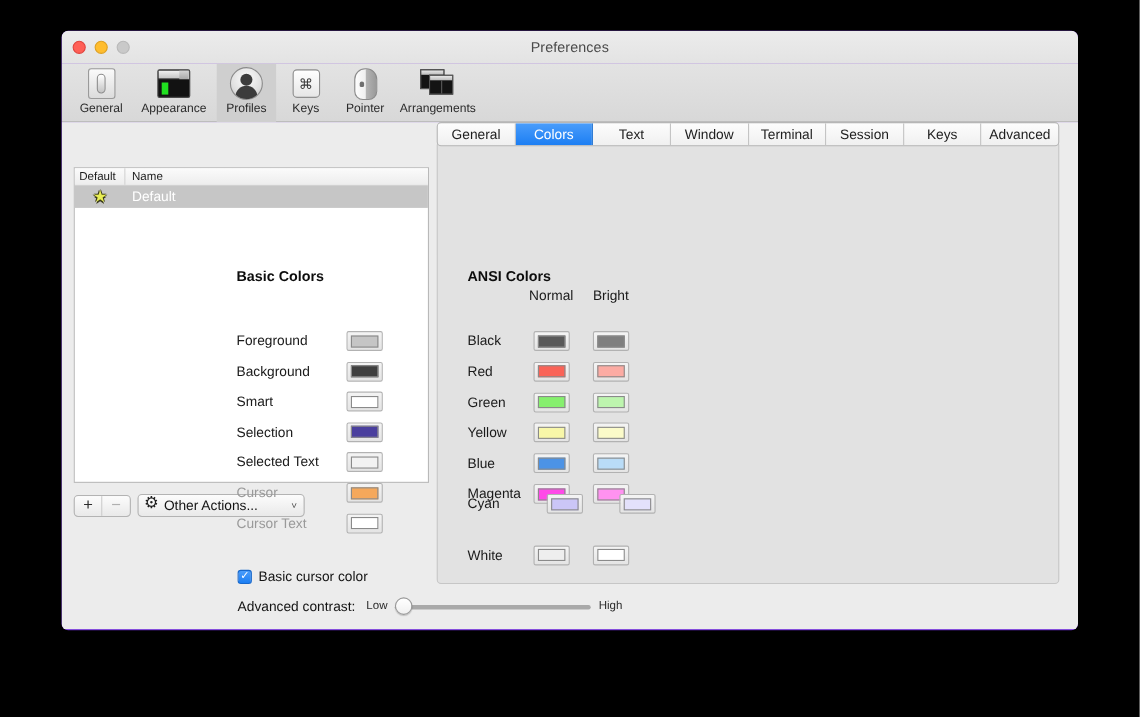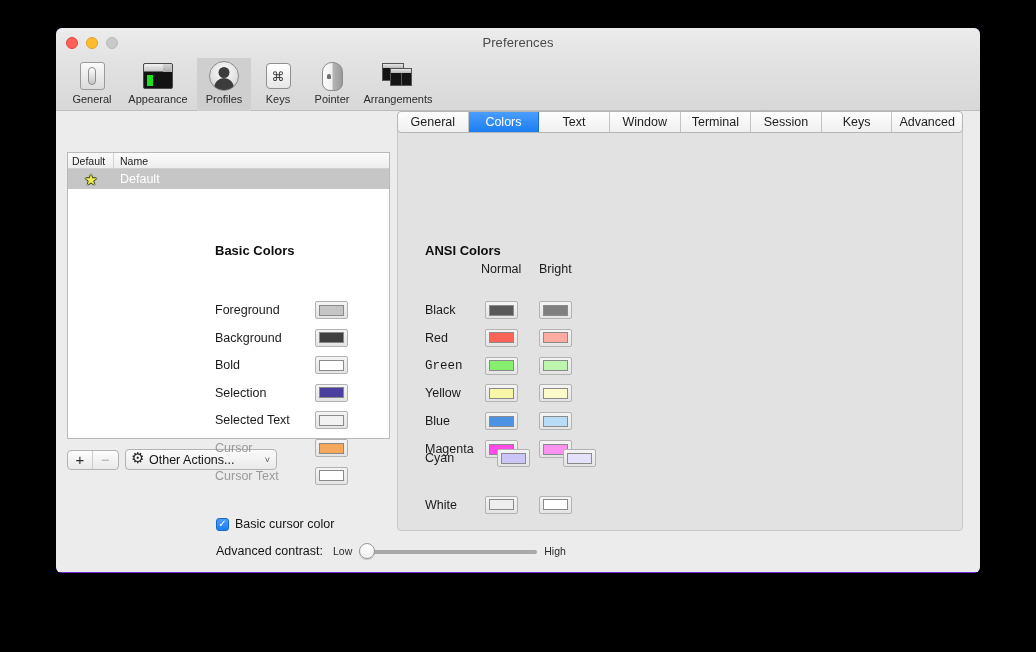--- a/index.html
+++ b/index.html
@@ -600,21 +600,21 @@
             <div class="fill" style="background: rgb(197, 197, 197);"></div>
           </div>
         </div>
         <div class="basic-row" style="top: 217.6px;">
           <div class="basic-label">Background</div>
           <div class="swatch">
             <div class="fill" style="background: rgb(63, 63, 63);"></div>
           </div>
         </div>
         <div class="basic-row" style="top: 245.2px;">
-          <div class="basic-label">Bold</div>
+          <div class="basic-label">Smart</div>
           <div class="swatch">
             <div class="fill" style="background: rgb(255, 255, 255);"></div>
           </div>
         </div>
         <div class="basic-row" style="top: 272.8px;">
           <div class="basic-label">Selection</div>
           <div class="swatch">
             <div class="fill" style="background: rgb(74, 63, 158);"></div>
           </div>
         </div>
@@ -653,21 +653,21 @@
         </div>
         <div class="ansi-row" style="top: 217.8px;">
           <div class="ansi-label">Red</div>
           <div class="swatch ansi-sw-normal">
             <div class="fill" style="background: rgb(250, 99, 87);"></div>
           </div>
           <div class="swatch ansi-sw-bright">
             <div class="fill" style="background: rgb(252, 171, 163);"></div>
           </div>
         </div>
-        <div class="ansi-row" style="top: 245.6px; font-family: Liberation Mono, monospace;">
+        <div class="ansi-row" style="top: 245.6px;">
           <div class="ansi-label">Green</div>
           <div class="swatch ansi-sw-normal">
             <div class="fill" style="background: rgb(134, 240, 110);"></div>
           </div>
           <div class="swatch ansi-sw-bright">
             <div class="fill" style="background: rgb(189, 245, 174);"></div>
           </div>
         </div>
         <div class="ansi-row" style="top: 273.4px;">
           <div class="ansi-label">Yellow</div>

